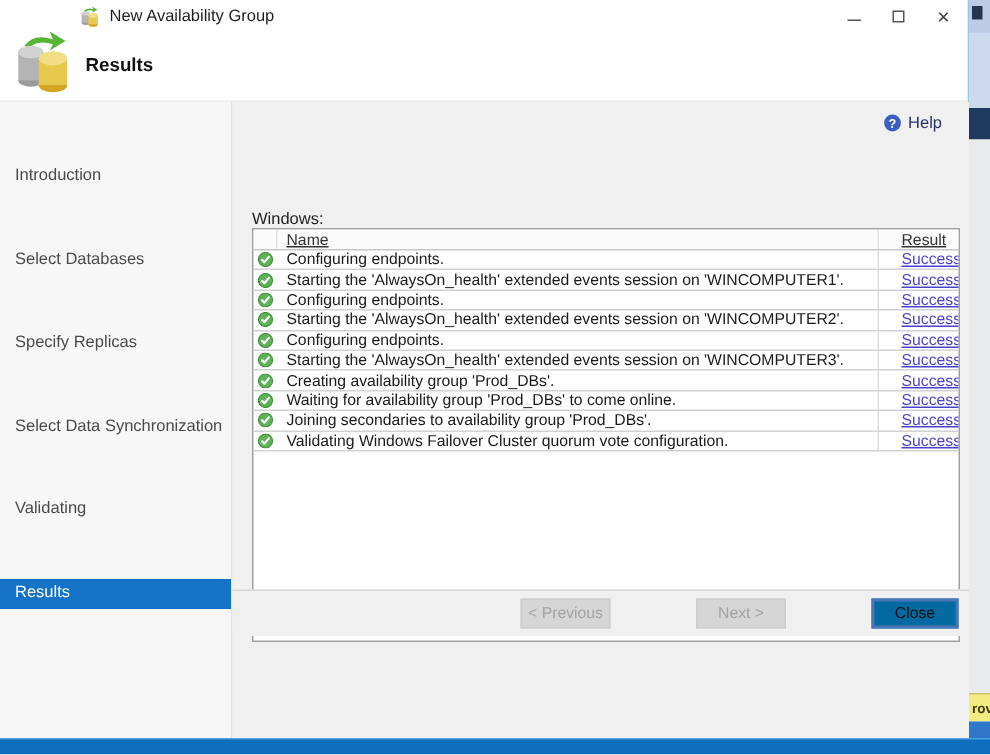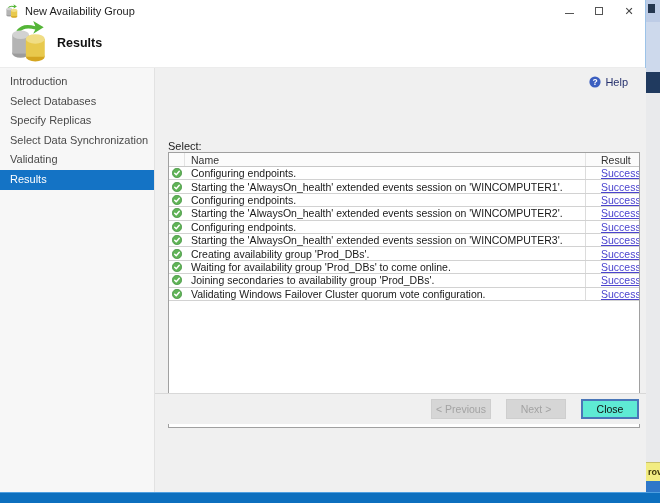--- a/index.html
+++ b/index.html
@@ -16,64 +16,64 @@
   .bg-c { top:72px; height:21px; background:#203a5f; }
   .bg-d { top:93px; height:369px; background:#e9eaec; }
   .bg-yellow { top:462px; height:19px; background:#f2ec82; color:#40380a; font-size:9px; font-weight:bold;
                display:flex; align-items:center; padding-left:2px; border-top:1px solid #c9c06a; }
   .bg-e { top:481px; height:11px; background:#2f77c9; }
   .taskbar { position:absolute; left:0; top:492px; width:660px; height:11px;
              background:#0d6fbe; border-top:1px solid #4f9fe0; }
   
   .dialog { position:absolute; left:0; top:0; width:646px; height:492px;
             background:#f0f0f0; border-right:1px solid #9cc3e8; }
-  .titlebar { position:relative; height:22px; background:#ffffff; display:flex; align-items:center; }
+  .titlebar { position:relative; height:22px; background:#ffffff; display:flex; align-items:center;padding-left:48px; }
   .title-icon { margin-left:5px; width:14px; height:14px; flex:0 0 auto; }
   .title-text { margin-left:6px; font-size:11px; color:#1d1d1d; }
   .win-controls { position:absolute; right:1px; top:0; height:22px; display:flex; }
   .win-btn { width:30px; height:22px; display:flex; align-items:center; justify-content:center;
              color:#444; font-size:11px; cursor:default; }
   .max-box { width:8px; height:8px; border:1px solid #555; }
   .min-bar { width:9px; height:1px; background:#555; margin-top:4px; }
   
   .header { position:relative; height:46px; background:#ffffff; border-bottom:1px solid #ececec; }
   .header-icon { position:absolute; left:8px; top:-2px; }
   .header-title { position:absolute; left:57px; top:14px; font-size:12.5px; font-weight:bold; color:#111; }
   
   .body { position:absolute; left:0; top:68px; width:646px; height:424px; display:flex; }
   .sidebar { width:155px; height:100%; background:#f7f7f7; border-right:1px solid #e2e2e2; padding-top:4px; }
   .side-item { height:19.6px; line-height:19.6px; padding-left:10px; font-size:11px; color:#4a4a4a; cursor:default;
-               white-space:nowrap; overflow:hidden; }
+               white-space:nowrap; overflow:hidden;margin-top:36px; }
   .side-item.active { background:#1473c5; color:#ffffff; }
   .content { position:relative; flex:1; background:#f0f0f0; }
   .help { position:absolute; top:8px; right:18px; display:flex; align-items:center; gap:4px; cursor:default; }
   .help-label { font-size:11px; color:#26316e; }
   .status-row { position:absolute; left:14px; top:39px; display:flex; align-items:center; gap:9px; }
   .status-text { font-size:12.5px; font-weight:bold; color:#0d0d0d; letter-spacing:0.2px; }
   .summary-label { position:absolute; left:13px; top:72px; font-size:11px; color:#222; }
   
   .s-table { position:absolute; left:13px; top:84px; width:472px; height:276px;
              background:#ffffff; border:1px solid #a0a0a0; overflow:hidden; }
   .t-head { display:flex; height:14px; background:#fbfbfb; border-bottom:1px solid #c8c8c8;
-            font-size:10.5px; color:#333; }
+            font-size:10.5px; color:#333;text-decoration:underline; }
   .t-head .t-ic { border-right:1px solid #e3e3e3; }
   .t-ic { width:16px; flex:0 0 auto; display:flex; align-items:center; justify-content:center; }
   .t-name { flex:1; padding-left:6px; display:flex; align-items:center; overflow:hidden; white-space:nowrap; }
   .t-res { width:54px; flex:0 0 auto; padding-left:15px; display:flex; align-items:center; border-left:1px solid #e3e3e3; }
   .t-row { display:flex; height:13.4px; border-bottom:1px solid #d2d2d2; font-size:10.5px; color:#1a1a1a; }
   .t-row .t-res { border-left:1px solid #dcdcdc; }
   .success-link { color:#4a43cf; text-decoration:underline; cursor:pointer; }
   
   .footer { position:absolute; left:155px; top:393px; width:491px; height:31px;
             border-top:1px solid #d8d8d8; background:#f0f0f0;
             display:flex; align-items:center; justify-content:flex-end; gap:15px; padding-right:7px; }
   .btn { height:20px; width:60px; font-size:10.5px; display:flex; align-items:center; justify-content:center;
-         font-family:"Liberation Sans", sans-serif; }
+         font-family:"Liberation Sans", sans-serif;margin-left:42px; }
   .btn-disabled { background:#d6d6d6; border:1px solid #cecece; color:#a3a3a3; }
-  .btn-close { background:#5eead4; border:2px solid #4a76b8; color:#111; width:58px; cursor:pointer; }
+  .btn-close { background:#0369a1; border:2px solid #4a76b8; color:#111; width:58px; cursor:pointer; }
 </style>
 </head>
 <body>
 
 <div class="screen">
 
   <div class="bg-strip bg-a">
     <div class="bg-glyph"></div>
   </div>
   <div class="bg-strip bg-b"></div>
@@ -139,21 +139,21 @@
 
         <div class="help">
           <svg width="12" height="12" viewBox="0 0 12 12">
             <circle cx="6" cy="6" r="5.6" fill="#3b5fc0"></circle>
             <text x="6" y="9" text-anchor="middle" font-size="8.5" font-weight="bold" fill="#ffffff" font-family="Liberation Sans, sans-serif">?</text>
           </svg>
           <span class="help-label">Help</span>
         </div>
 
 
-        <div class="summary-label">Select:</div>
+        <div class="summary-label">Windows:</div>
 
         <div class="s-table">
           <div class="t-head">
             <div class="t-ic"></div>
             <div class="t-name">Name</div>
             <div class="t-res">Result</div>
           </div>
           <div id="table-body">
               <div class="t-row">
                 <div class="t-ic">

